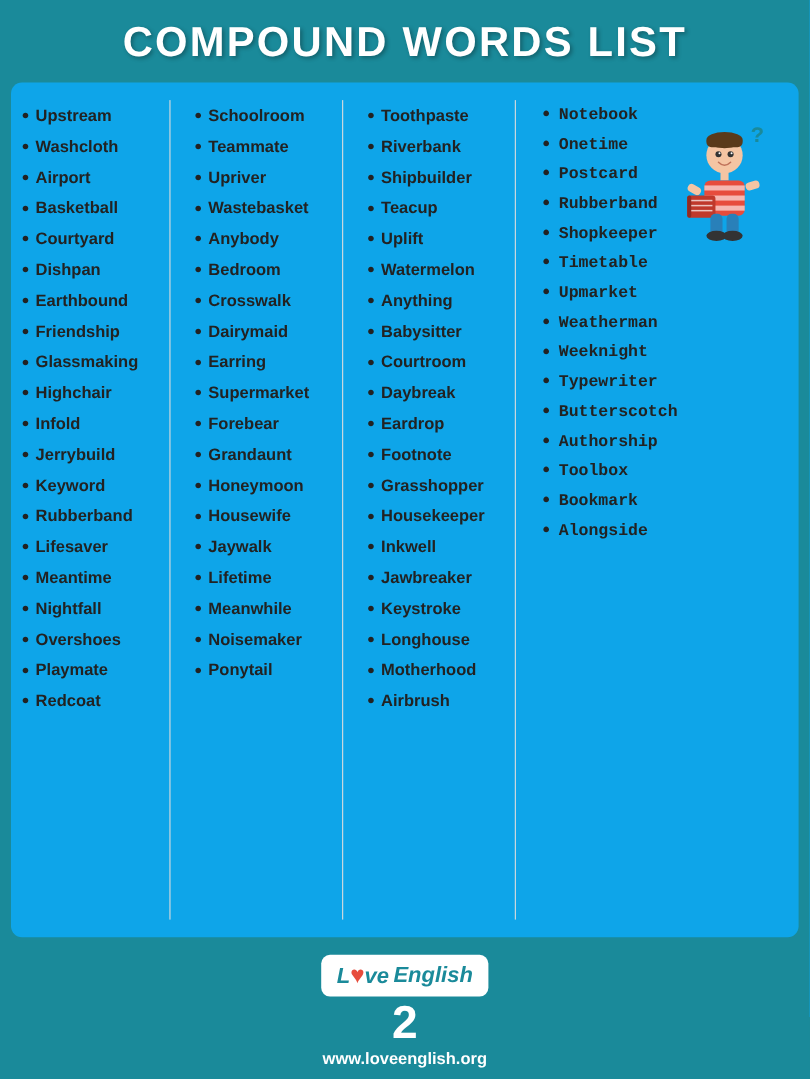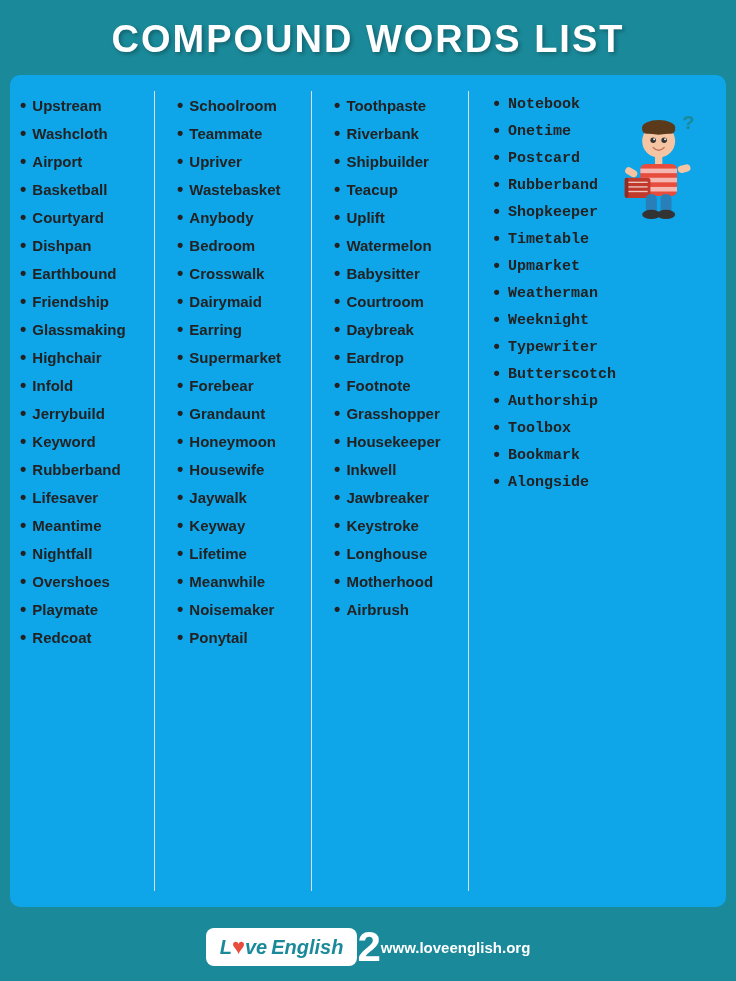--- a/index.html
+++ b/index.html
@@ -77,23 +77,24 @@
     }
     
     .character-svg {
       width: 100px;
       height: 110px;
     }
     .footer {
       width: 100%;
       display: flex;
       align-items: center;
-      justify-content: center;
+      justify-content: flex-end;
       padding: 10px 20px;
       margin-top: 6px;
+      flex-direction: column;
     }
     .logo-box {
       background: white;
       border-radius: 8px;
       padding: 6px 14px;
       display: flex;
       align-items: center;
       gap: 4px;
     }
     .logo-text {
@@ -168,37 +169,37 @@
         <li>Bedroom</li>
         <li>Crosswalk</li>
         <li>Dairymaid</li>
         <li>Earring</li>
         <li>Supermarket</li>
         <li>Forebear</li>
         <li>Grandaunt</li>
         <li>Honeymoon</li>
         <li>Housewife</li>
         <li>Jaywalk</li>
-        <li>Keyway</li>
         <li>Lifetime</li>
         <li>Meanwhile</li>
         <li>Noisemaker</li>
         <li>Ponytail</li>
       </ul>
   </div>
   <div class="divider"></div>
 
   <div class="column">
     <ul class="word-list">
     <li>Toothpaste</li>
         <li>Riverbank</li>
         <li>Shipbuilder</li>
         <li>Teacup</li>
         <li>Uplift</li>
         <li>Watermelon</li>
+        <li>Anything</li>
         <li>Babysitter</li>
         <li>Courtroom</li>
         <li>Daybreak</li>
         <li>Eardrop</li>
         <li>Footnote</li>
         <li>Grasshopper</li>
         <li>Housekeeper</li>
         <li>Inkwell</li>
         <li>Jawbreaker</li>
         <li>Keystroke</li>

